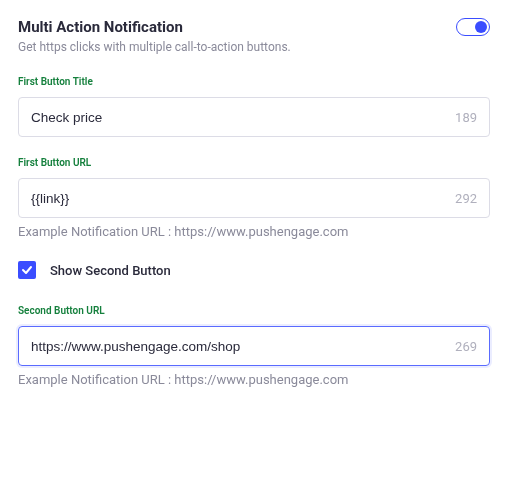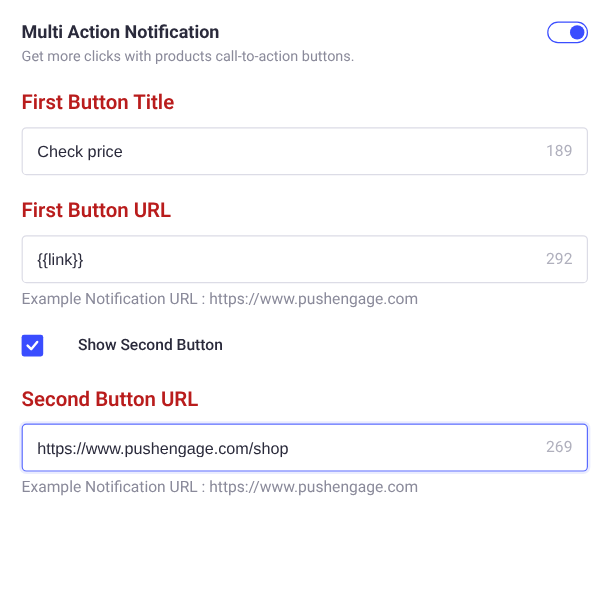--- a/index.html
+++ b/index.html
@@ -40,23 +40,23 @@
     position: absolute;
     right: 2px;
     top: 50%;
     transform: translateY(-50%);
     width: 12px;
     height: 12px;
     border-radius: 50%;
     background: #3a4dff;
   }
   .field-label {
-    font-size: 17px;
+    font-size: 10px;
     font-weight: 600;
-    color: #b91c1c;
+    color: #15803d;
     margin-bottom: 10px;
   }
   .input-wrap {
     display: flex;
     align-items: center;
     border: 1px solid #dcdce6;
     border-radius: 4px;
     height: 40px;
     padding: 16px 12px;
     margin-bottom: 6px;
@@ -104,33 +104,32 @@
     cursor: pointer;
   }
   .checkbox svg {
     width: 12px;
     height: 12px;
   }
   .checkbox-label {
     font-size: 13px;
     font-weight: 500;
     color: #2a2a3b;
-    margin-left: 15px;
   }
 </style>
 </head>
 <body>
 
 <div class="header-row">
   <div class="section-title">Multi Action Notification</div>
   <div class="toggle">
     <div class="toggle-knob"></div>
   </div>
 </div>
-<div class="section-desc">Get more clicks with products call-to-action buttons.</div>
+<div class="section-desc">Get https clicks with multiple call-to-action buttons.</div>
 
 <div class="field-block">
   <div class="field-label">First Button Title</div>
   <div class="input-wrap">
     <input type="text" value="Check price" style="">
     <span class="counter">189</span>
   </div>
 </div>
 
 <div class="field-block" style="margin-bottom:6px;">

